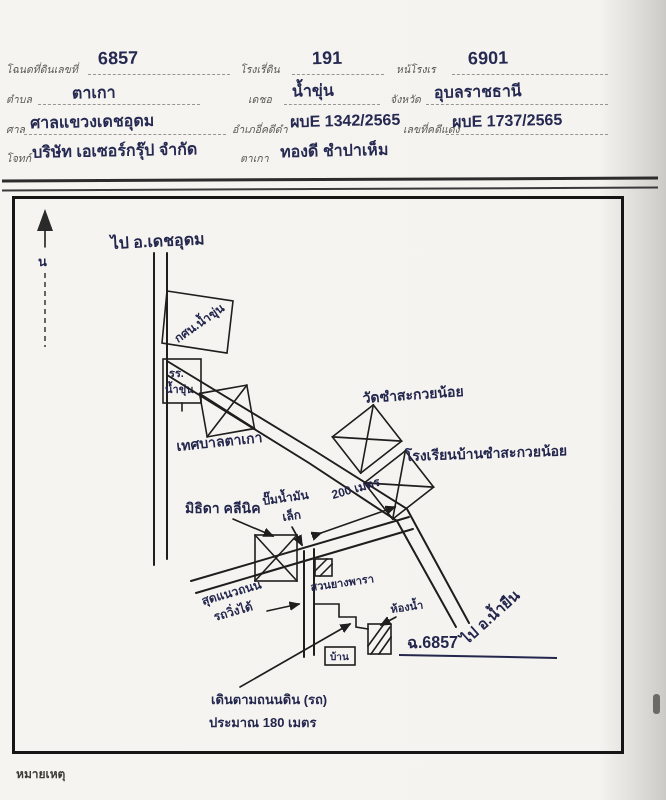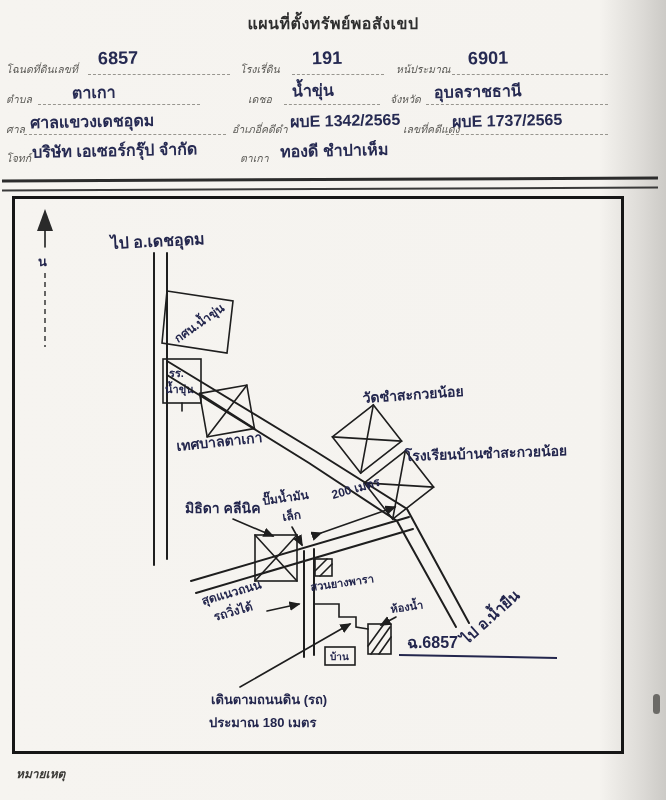--- a/index.html
+++ b/index.html
@@ -36,40 +36,39 @@
   }
   .map-box{
     position:absolute;left:12px;top:196px;width:606px;height:552px;
     border:3px solid #161616;background:transparent;
   }
   .map-svg text{font-family:"Liberation Sans", sans-serif;}
   .hw{fill:#23264d;font-weight:600;}
   .road{stroke:#1e1e1e;stroke-width:2;fill:none;stroke-linecap:round;}
   .thin{stroke-width:1.6;}
   .note{
-    position:absolute;left:16px;top:764px;font-size:12px;font-weight:bold;color:#3c3b38;font-style:italic;
+    position:absolute;left:16px;top:764px;font-size:12px;font-weight:bold;color:#3c3b38;
   }
   .scan-blob{
     position:absolute;left:653px;top:694px;width:7px;height:20px;border-radius:4px;background:#6b6a66;
   }
 </style>
 </head>
 <body>
 
 <div class="page">
 
-  <div class="doc-title">แผนที่ตั้งทรัพย์พอสังเขป</div>
 
   <span class="lbl" style="left:6px;top:61px">โฉนดที่ดินเลขที่</span>
   <span class="val num" style="left:98px;top:48px">6857</span>
   <span class="dots" style="left:88px;top:58px;width:142px"></span>
   <span class="lbl" style="left:240px;top:61px">โรงเรี่ดิน</span>
   <span class="val num" style="left:312px;top:48px">191</span>
   <span class="dots" style="left:292px;top:58px;width:92px"></span>
-  <span class="lbl" style="left:396px;top:61px">หน้ประมาณ</span>
+  <span class="lbl" style="left:396px;top:61px">หน้โรงเร</span>
   <span class="val num" style="left:468px;top:48px">6901</span>
   <span class="dots" style="left:452px;top:58px;width:156px"></span>
 
   <span class="lbl" style="left:6px;top:91px">ตำบล</span>
   <span class="val" style="left:72px;top:80px">ตาเกา</span>
   <span class="dots" style="left:38px;top:88px;width:162px"></span>
   <span class="lbl" style="left:248px;top:91px">เดชอ</span>
   <span class="val" style="left:292px;top:78px">น้ำขุ่น</span>
   <span class="dots" style="left:284px;top:88px;width:96px"></span>
   <span class="lbl" style="left:390px;top:91px">จังหวัด</span>

